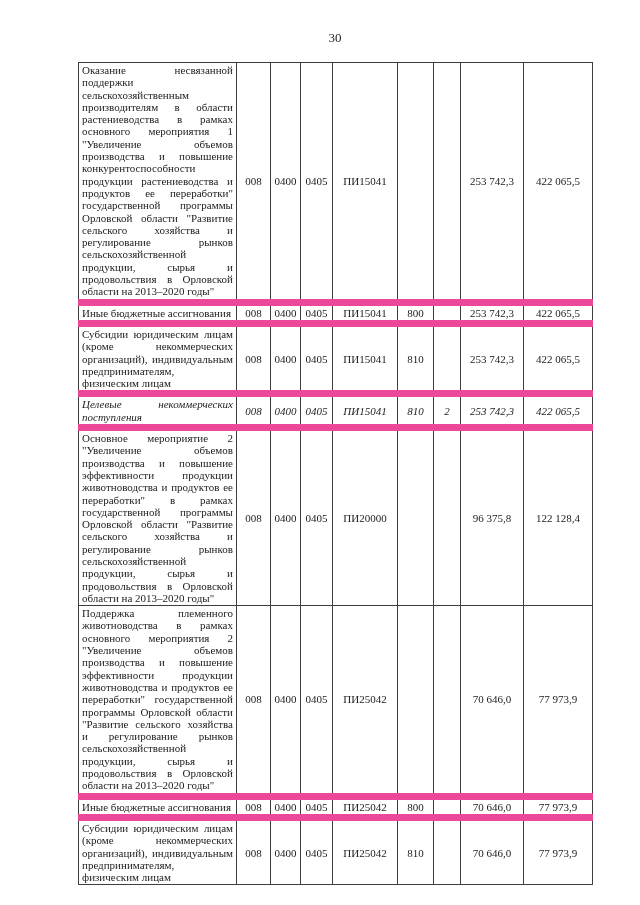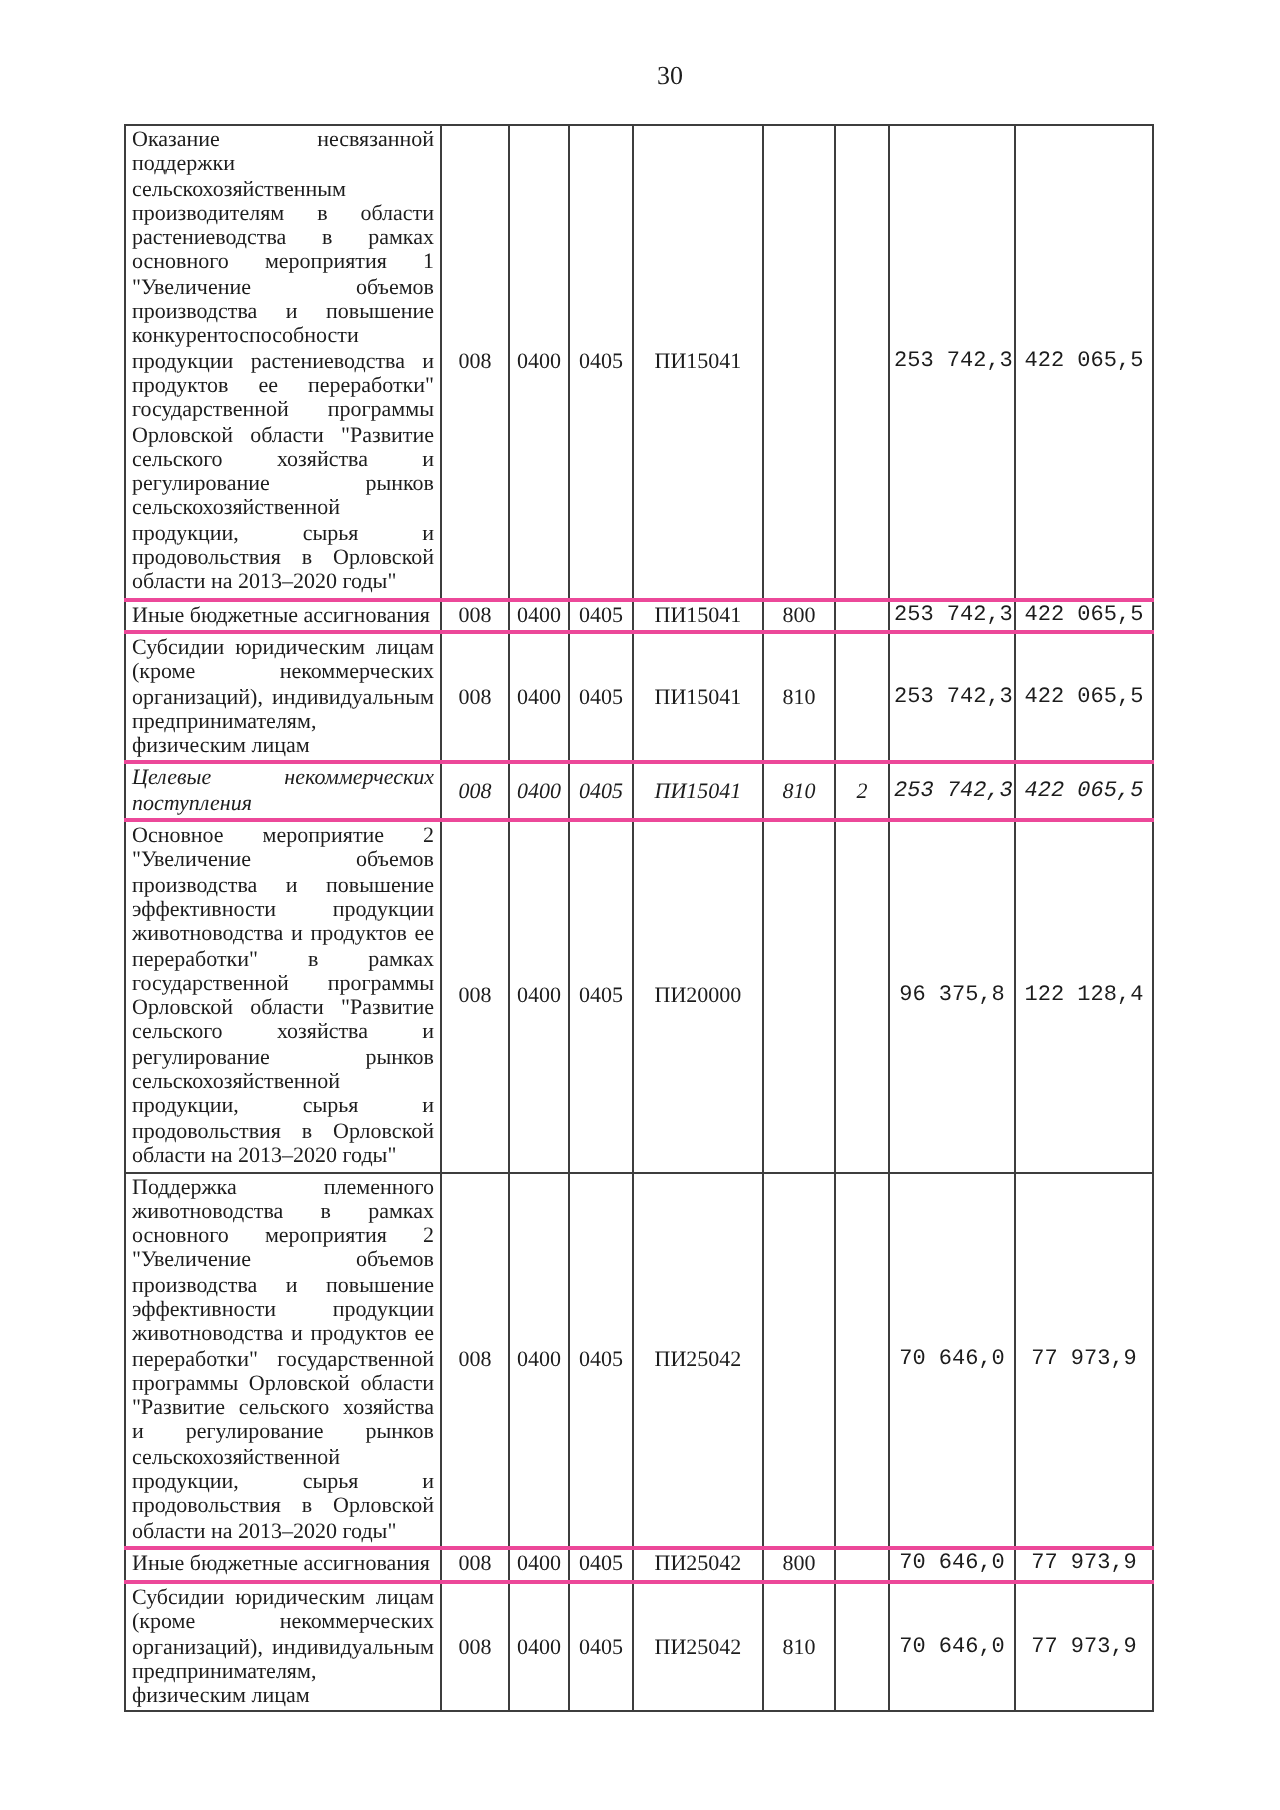--- a/index.html
+++ b/index.html
@@ -11,41 +11,41 @@
     position: relative;
   }
   .page-number {
     position: absolute;
     top: 30px; left: 78px; width: 514px;
     text-align: center;
     font-size: 13px;
   }
   table.budget {
     position: absolute;
-    top: 62px; left: 62px;
+    top: 62px; left: 78px;
     width: 514px;
     table-layout: fixed;
     border-collapse: collapse;
     font-size: 11px;
     line-height: 12.3px;
   }
   table.budget td {
     border: 1px solid #3d3d3d;
     padding: 0 2px;
     vertical-align: middle;
     text-align: center;
     overflow: hidden;
   }
   table.budget td.name {
     text-align: justify;
     vertical-align: top;
     padding: 1px 3px 1px 3px;
   }
-  table.budget td.num { white-space: nowrap; font-family: Liberation Mono, monospace; }
-  tr.sep td { border-top: 2px solid #ec4899; }
+  table.budget td.num { white-space: nowrap; }
+  tr.sep td { border-top: 7px solid #ec4899; }
   tr.it td { font-style: italic; }
 </style>
 </head>
 <body>
 
 <div class="page-number">30</div>
 
 <table class="budget">
   <colgroup>
     <col style="width:158px">

